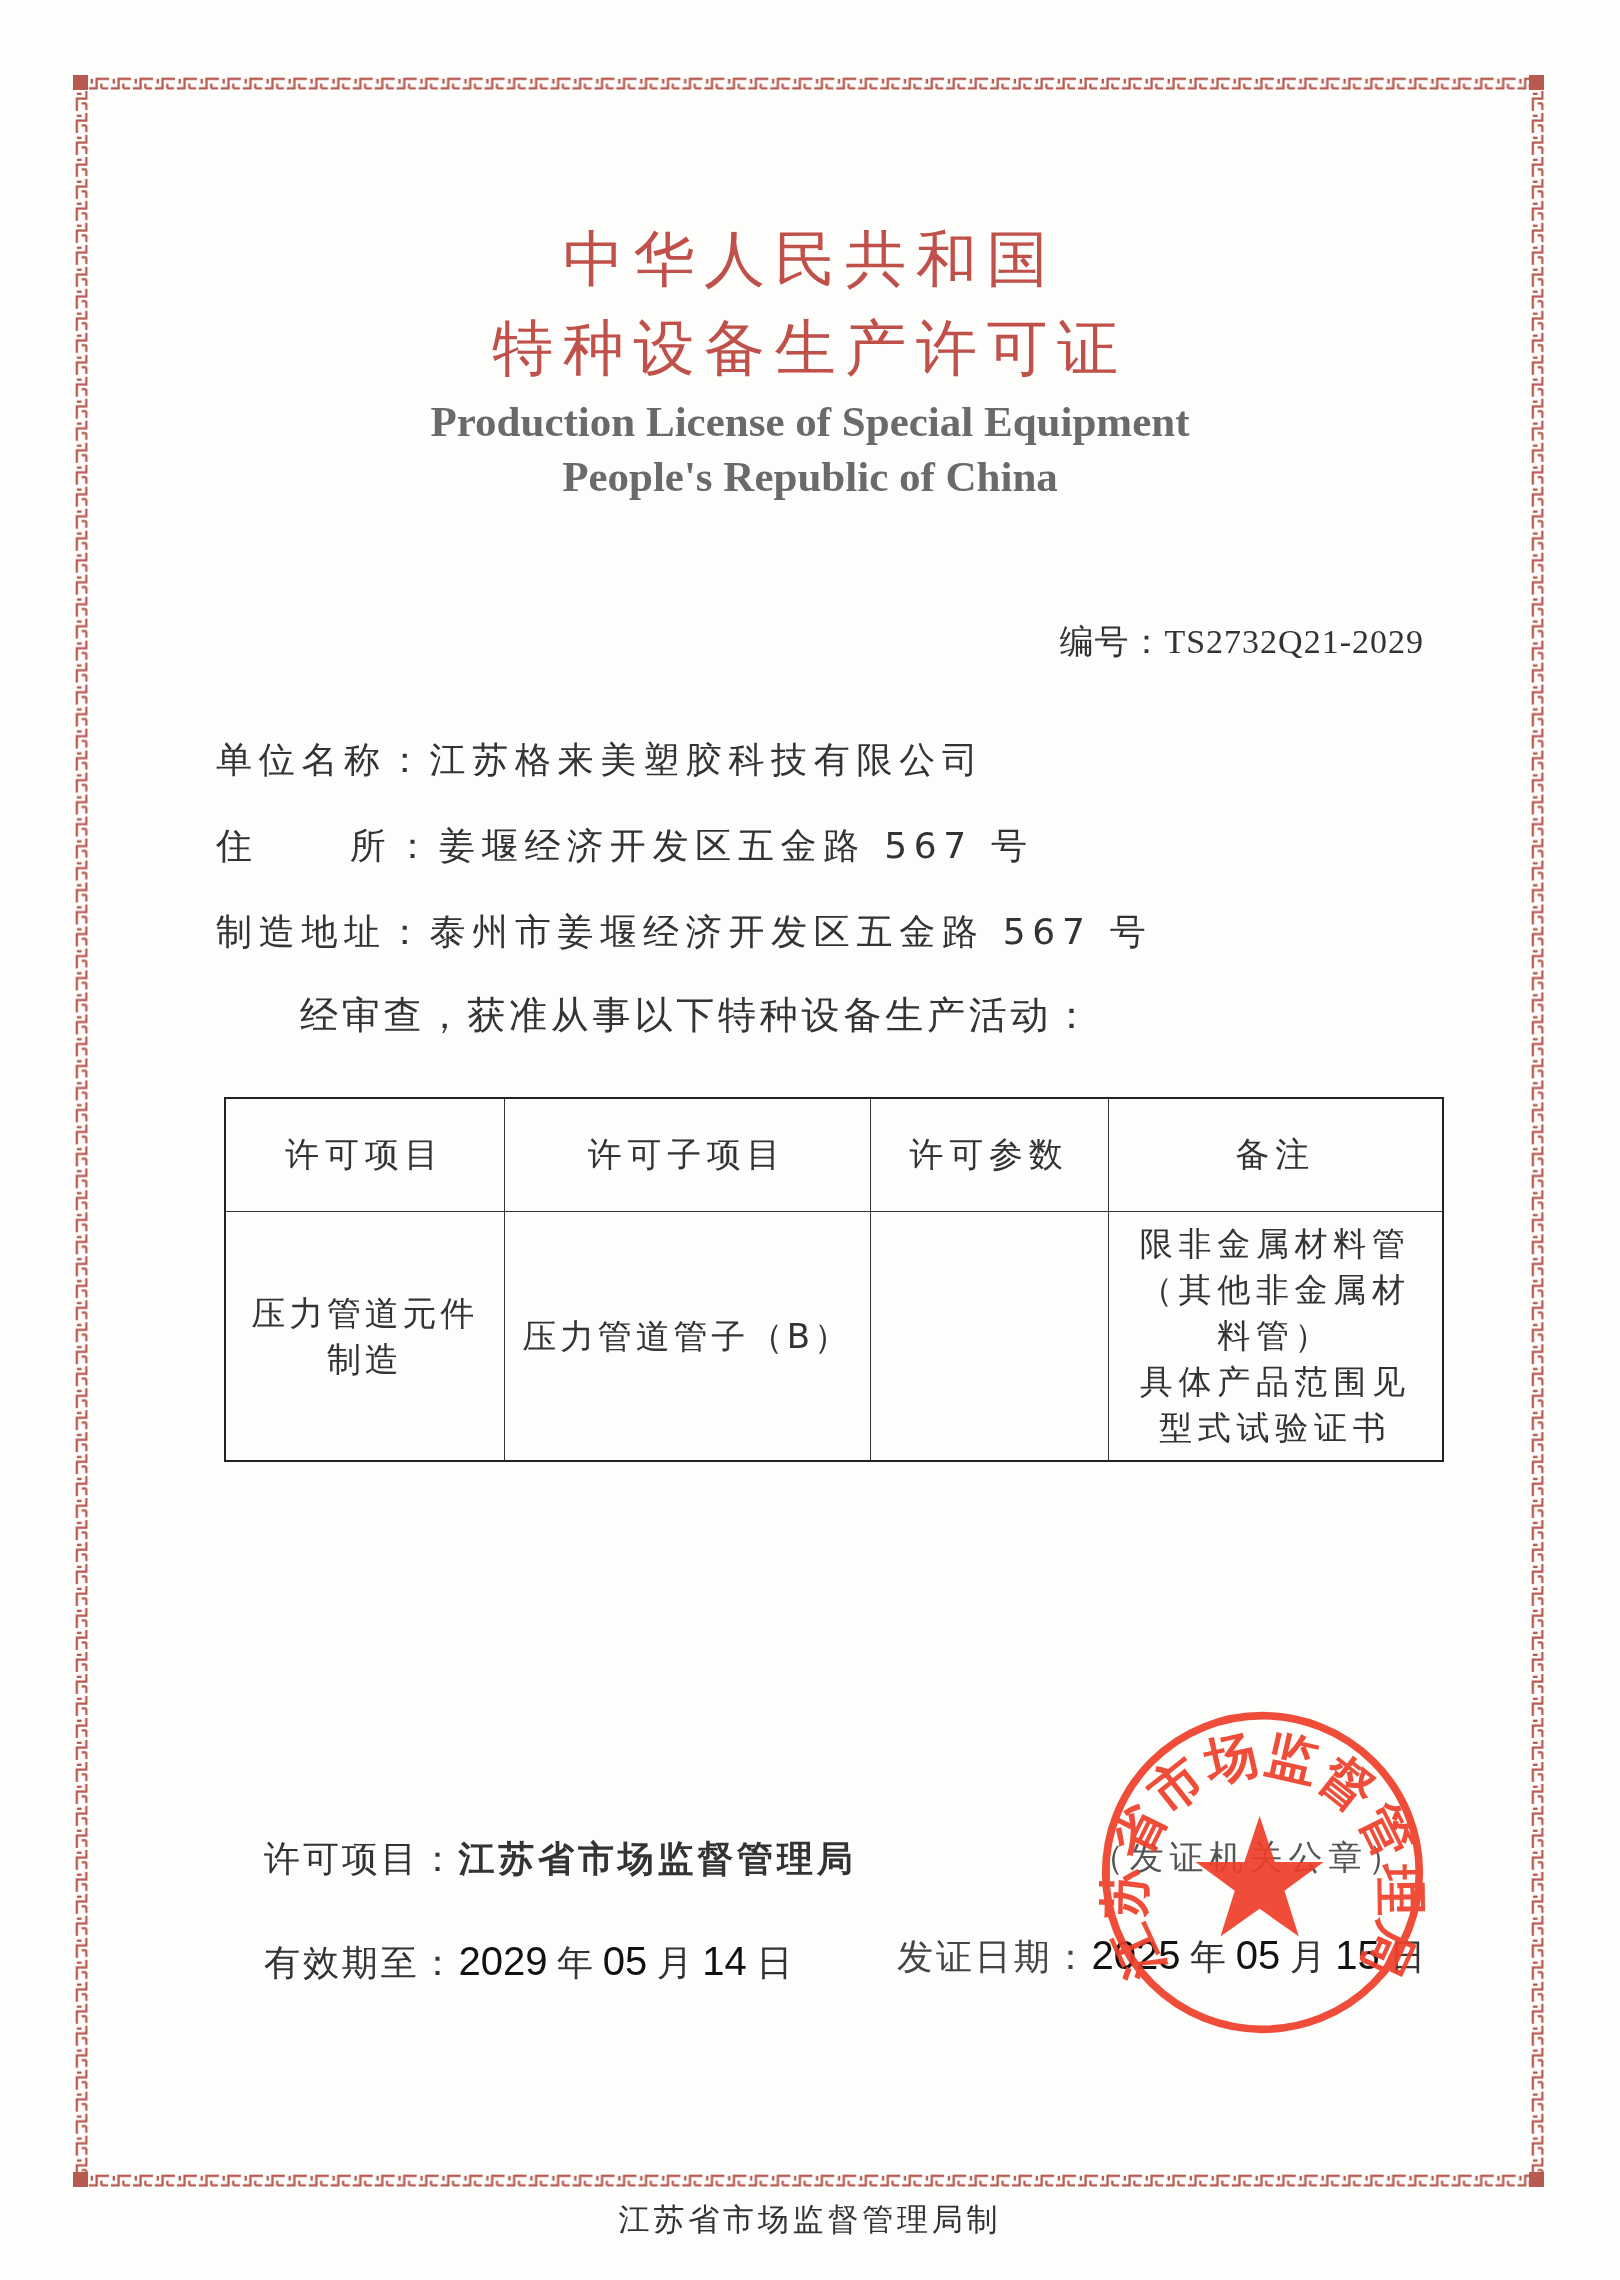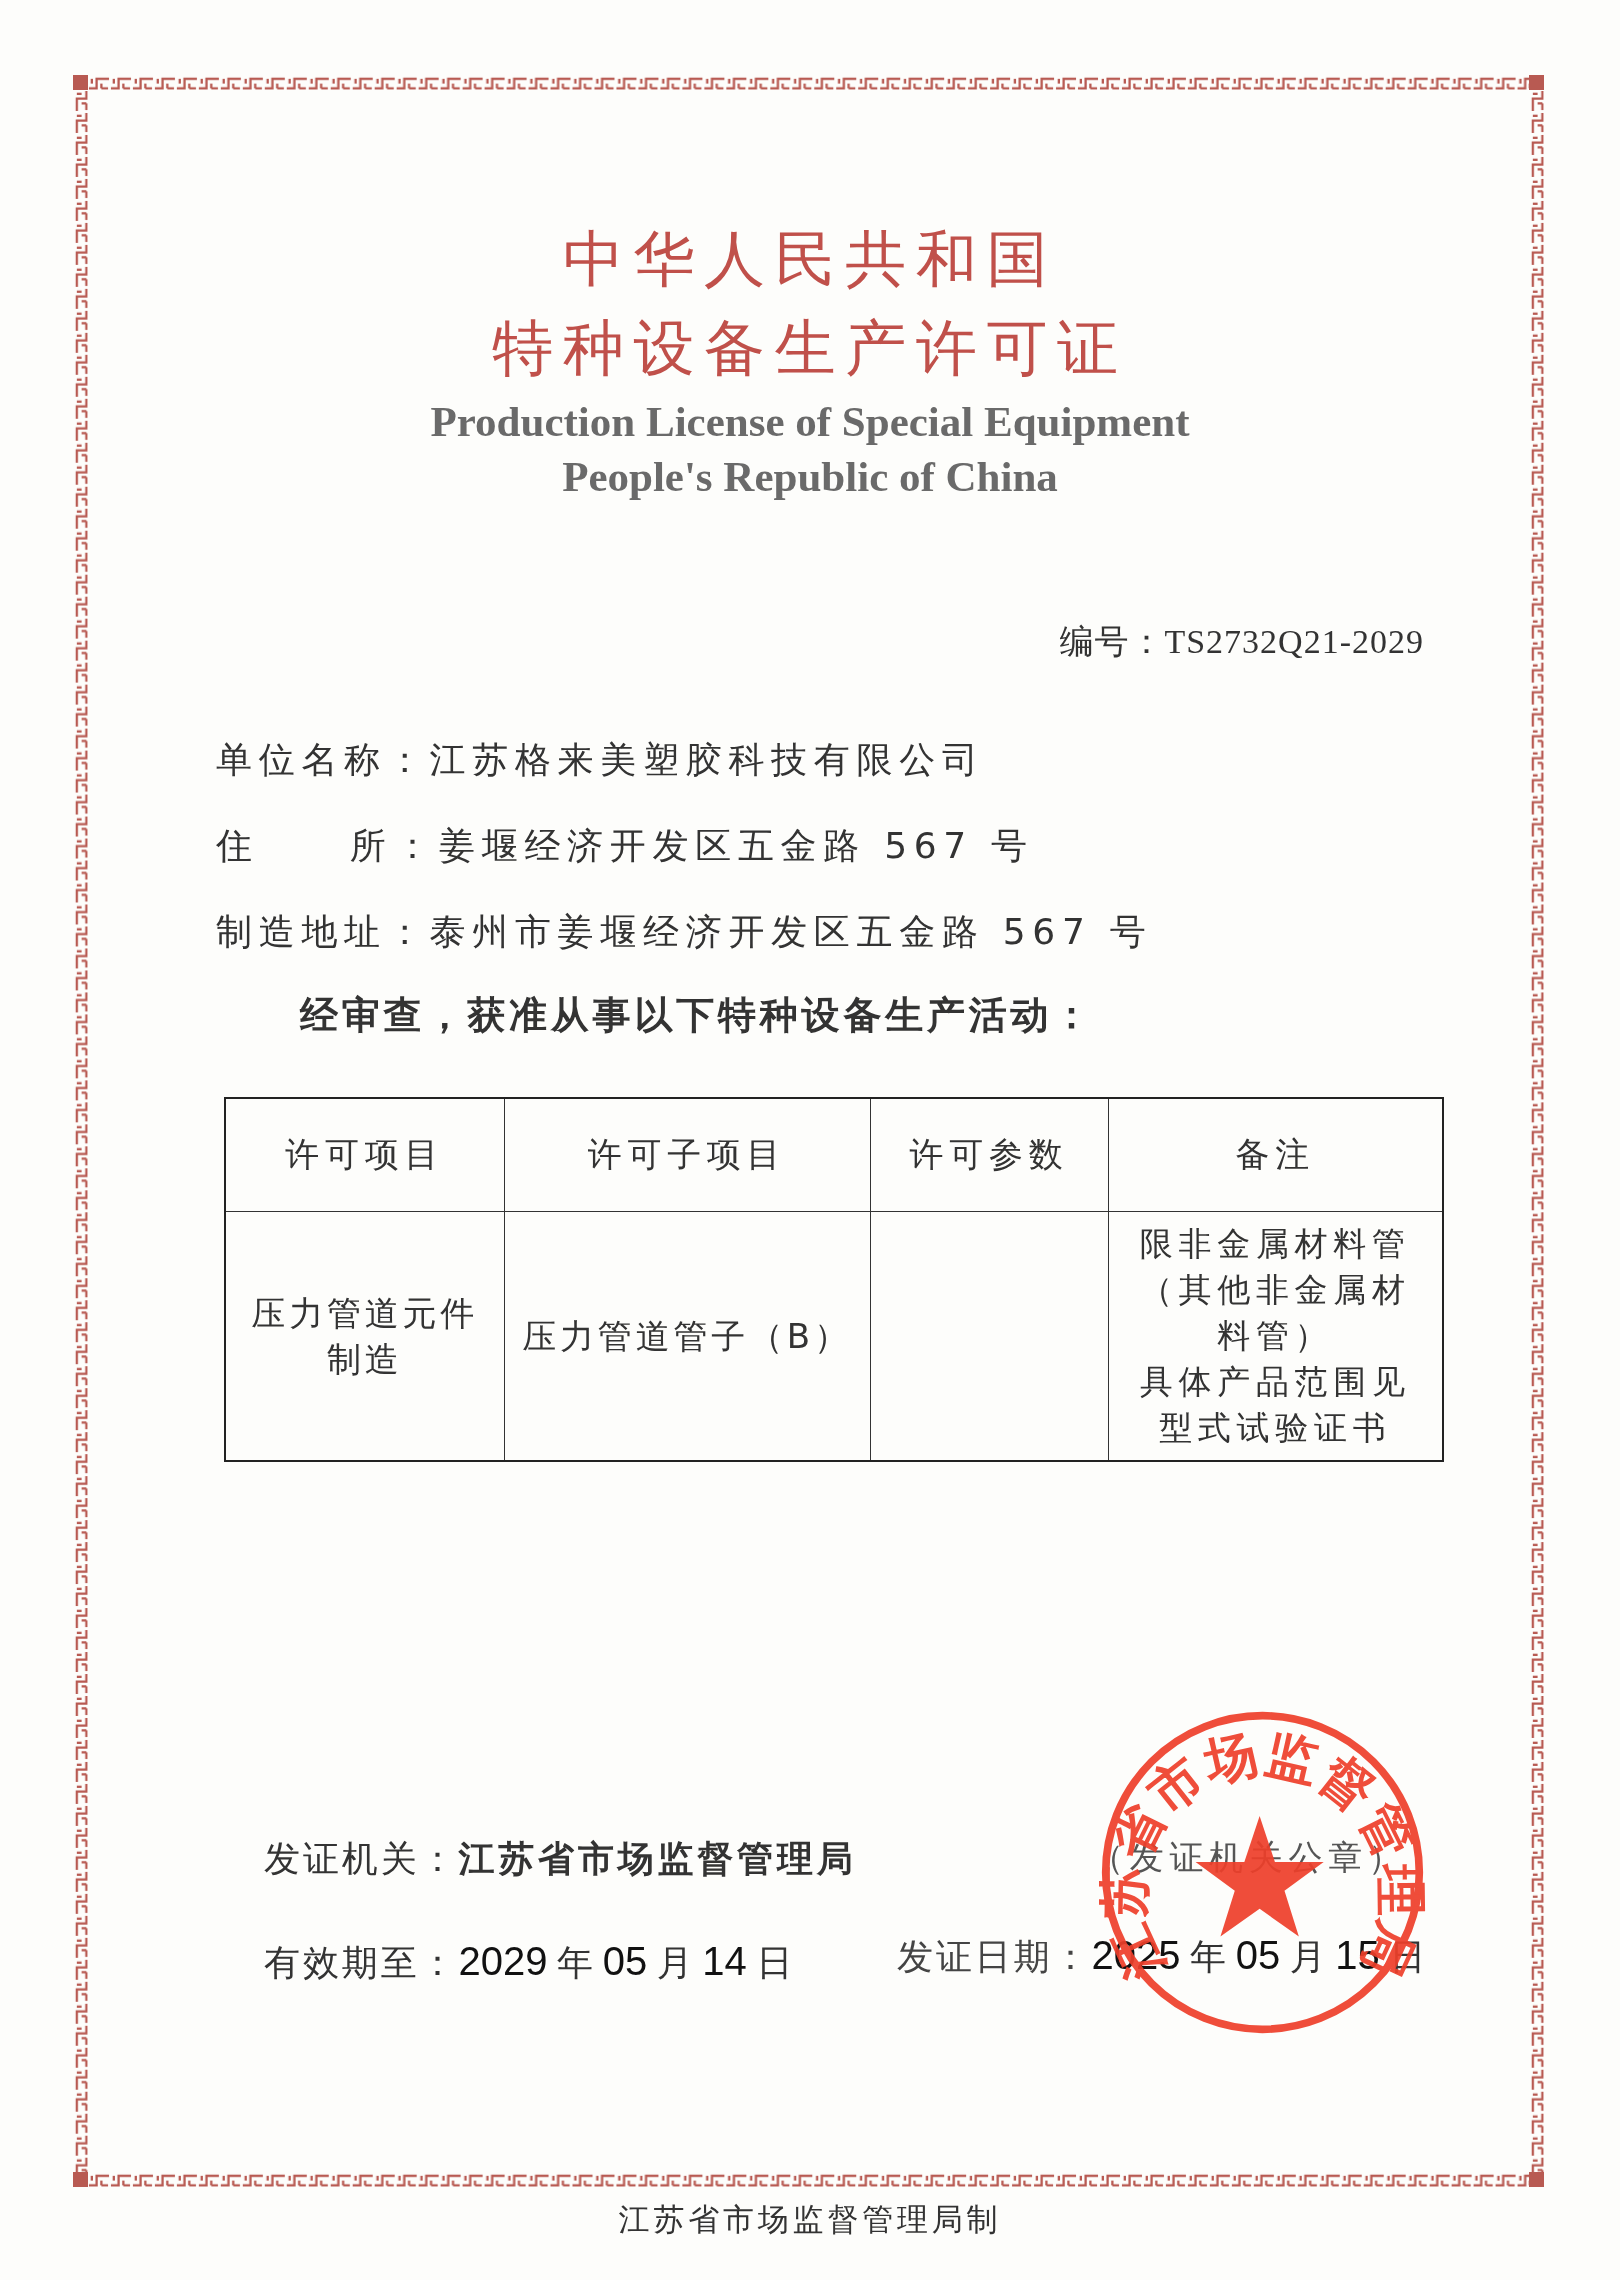--- a/index.html
+++ b/index.html
@@ -41,21 +41,21 @@
     position: absolute; left: 216px;
     font-family: "DejaVu Sans", "Liberation Sans", sans-serif;
     font-size: 36px; color: #333; white-space: nowrap; letter-spacing: 6.7px;
   }
   .field-label { display: inline-block; }
   .field-value { display: inline-block; }
 
   .approval-line {
     position: absolute; left: 300px; top: 990px;
     font-family: "DejaVu Sans", "Liberation Sans", sans-serif;
-    font-size: 38px; color: #333; letter-spacing: 3.8px; font-weight: bold;
+    font-size: 38px; color: #333; letter-spacing: 3.8px;
   }
 
   
   .license-table {
     position: absolute; left: 224px; top: 1097px; width: 1218px; height: 365px;
     border: 2.9px solid #222; box-sizing: border-box;
     border-collapse: collapse; table-layout: fixed;
     font-family: "DejaVu Sans", "Liberation Sans", sans-serif;
     color: #333;
   }
@@ -185,21 +185,21 @@
         <div>（其他非金属材</div>
         <div>料管）</div>
         <div>具体产品范围见</div>
         <div>型式试验证书</div>
       </td>
     </tr>
   </tbody>
 </table>
 
 <div class="issuer-row">
-  <span>发证机关：</span><span class="issuer-name">江苏省市场监督管理局</span>
+  <span>许可项目：</span><span class="issuer-name">江苏省市场监督管理局</span>
 </div>
 <div class="seal-note">（发证机关公章）</div>
 
 <div class="date-row expiry">
   <span class="lbl">有效期至：</span><span class="num">2029</span><span class="unit">年</span><span class="num">05</span><span class="unit">月</span><span class="num">14</span><span class="unit">日</span>
 </div>
 <div class="date-row issued" style="top:1933px;">
   <span class="lbl" style="color:#444;">发证日期：</span><span class="num">2025</span><span class="unit">年</span><span class="num">05</span><span class="unit">月</span><span class="num">15</span><span class="unit">日</span>
 </div>
 

